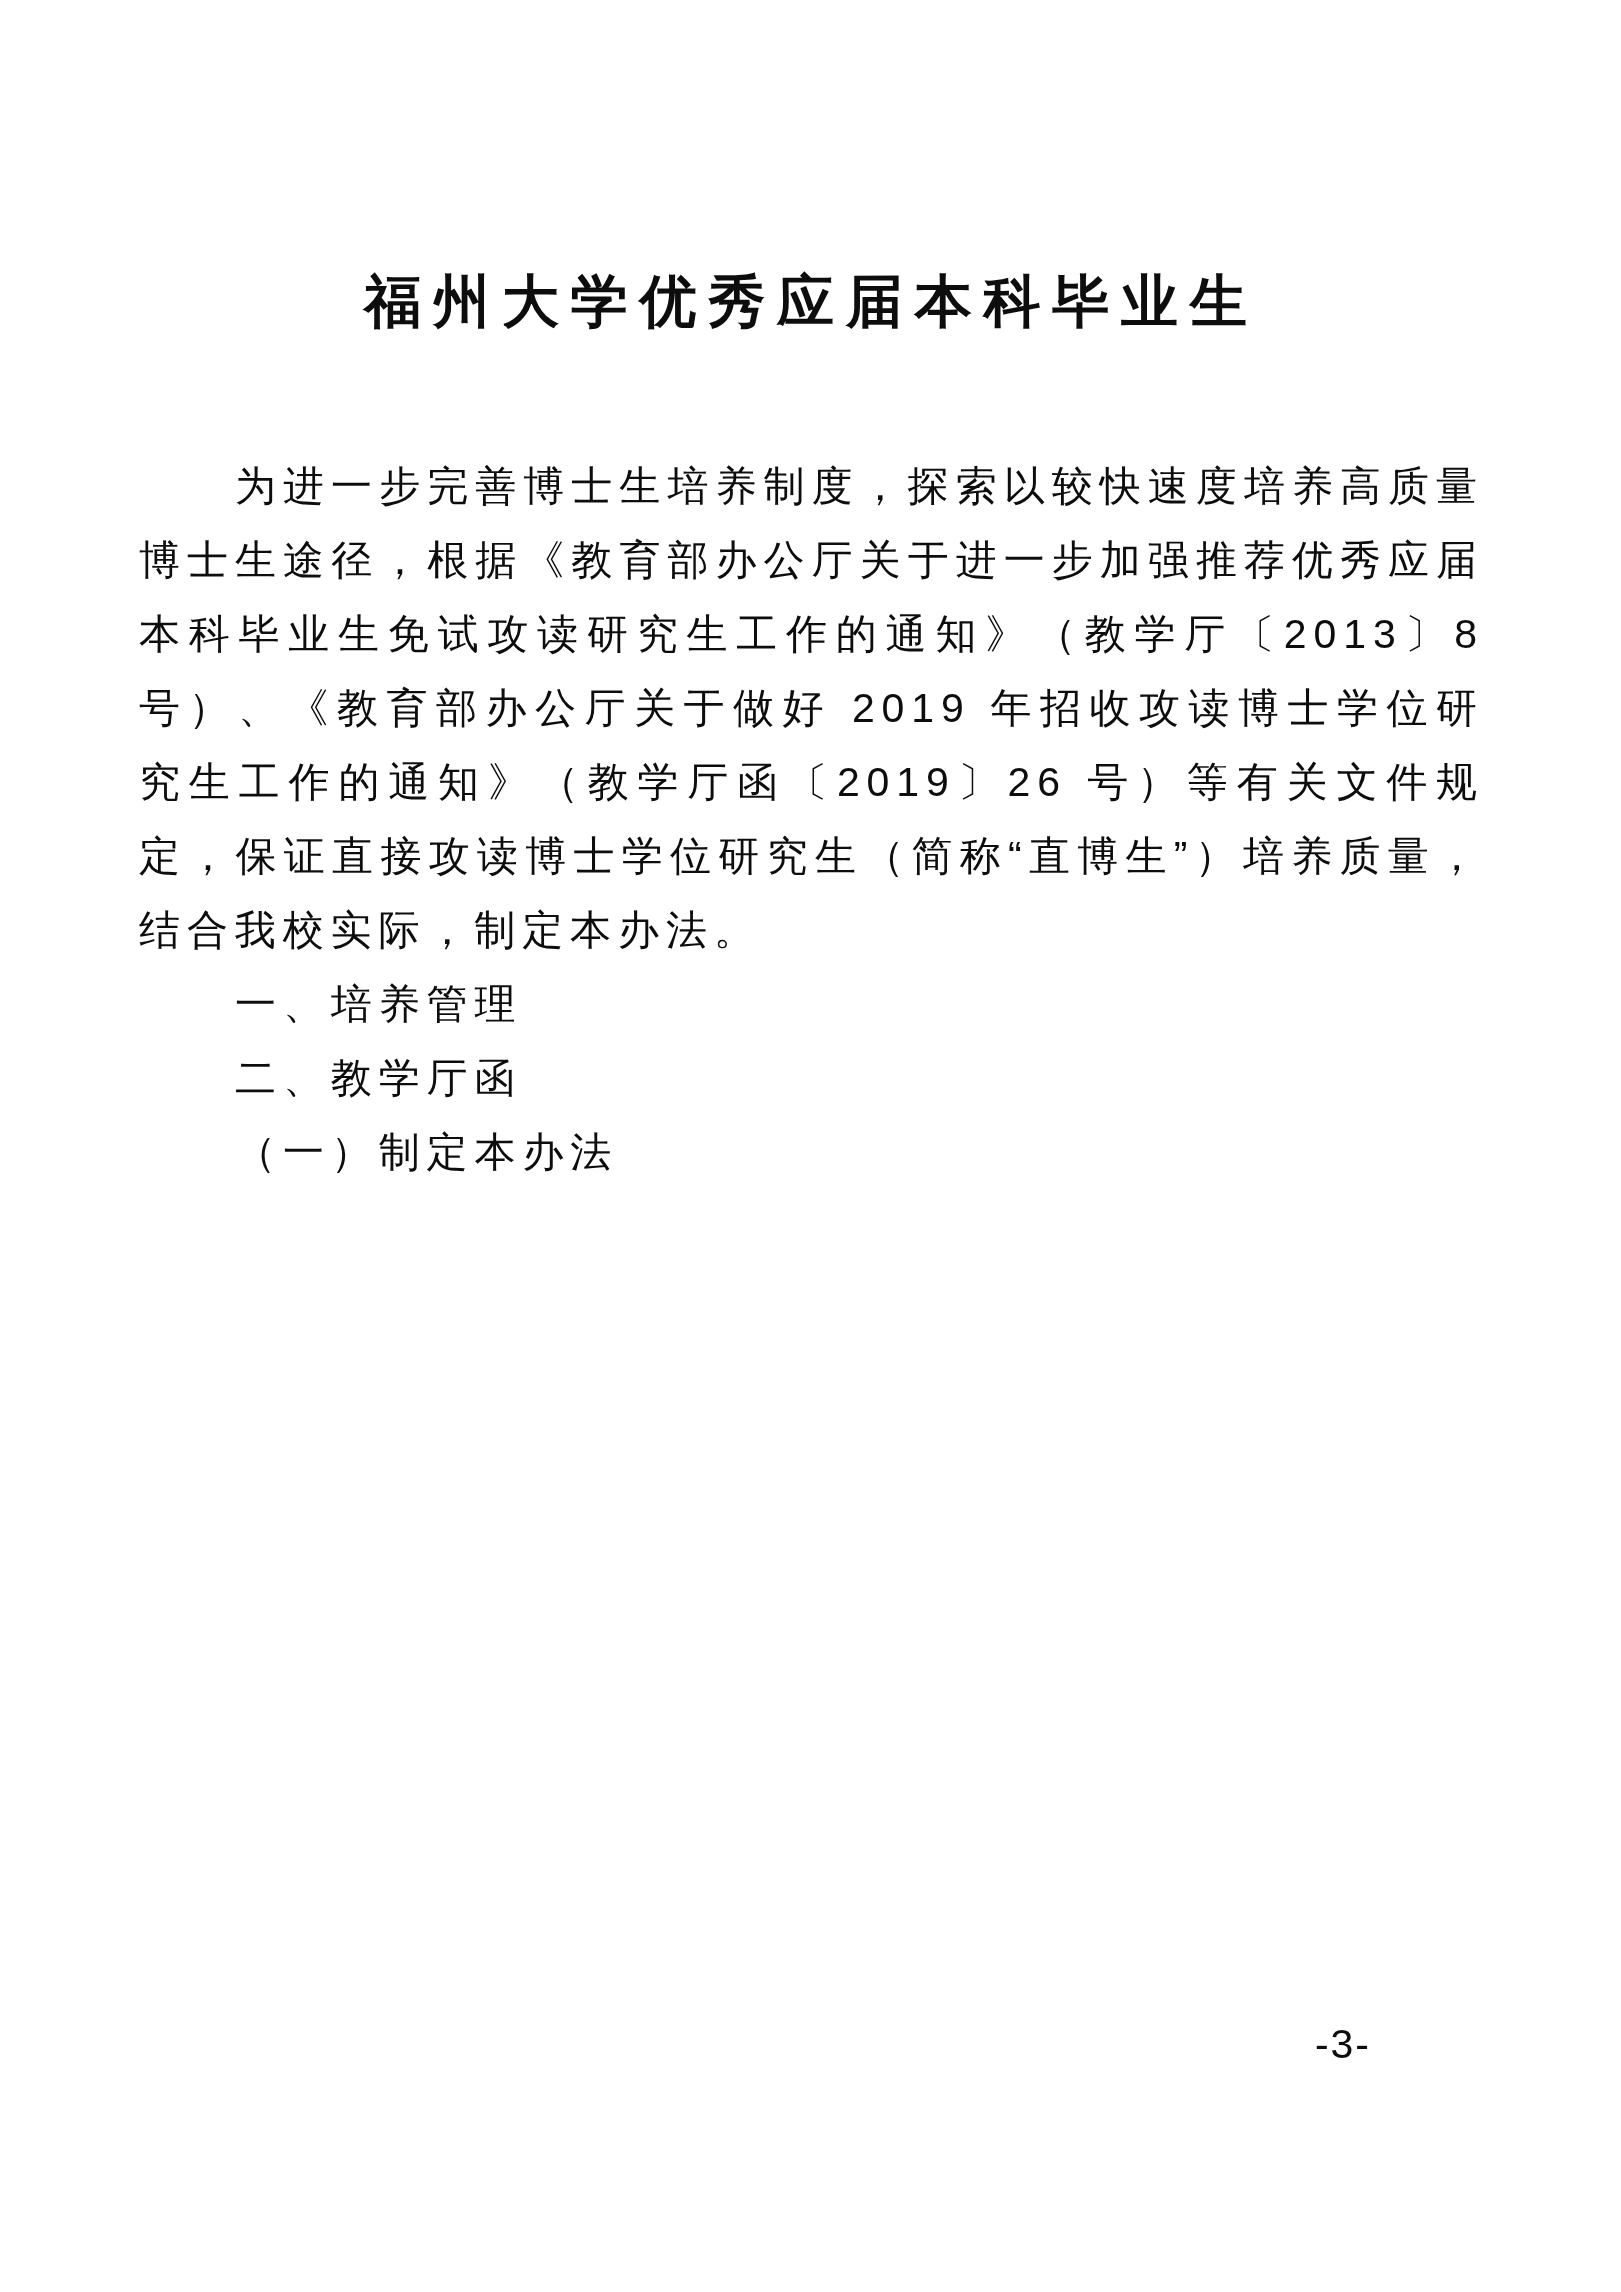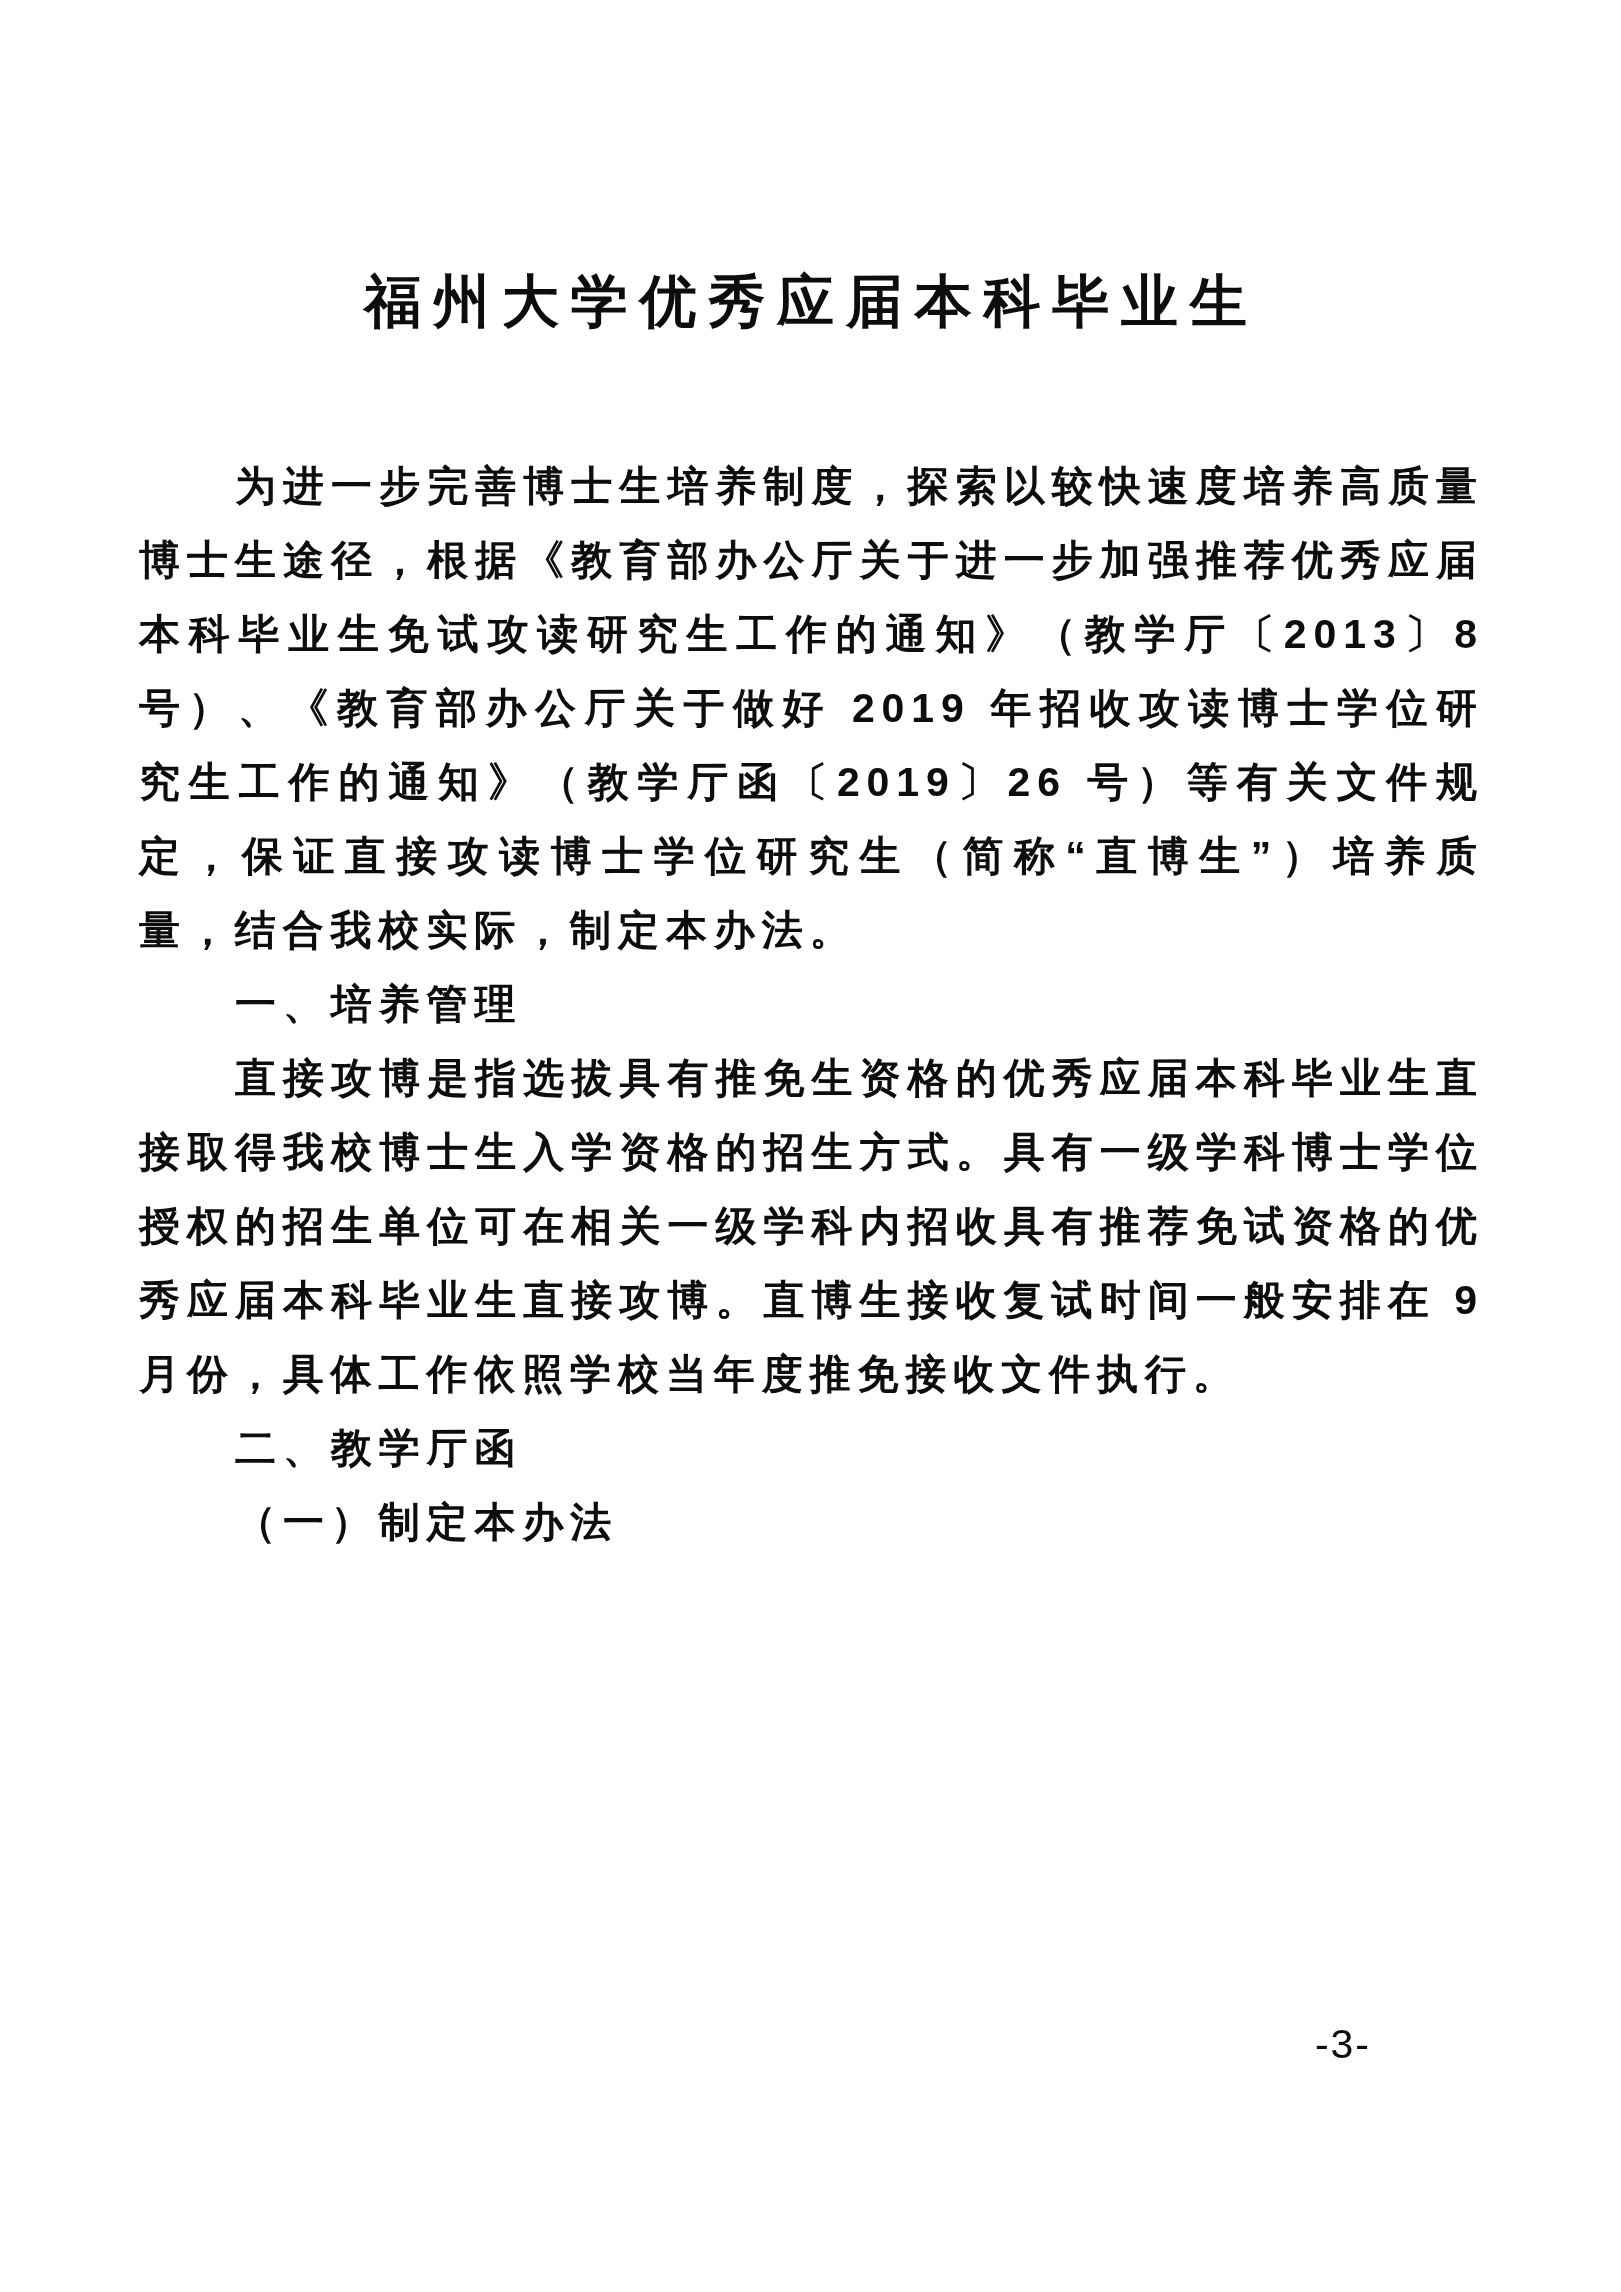--- a/index.html
+++ b/index.html
@@ -31,21 +31,21 @@
     color: #0d0d0d;
   }
   .title .title-line { display: block; white-space: nowrap; }
   .doc-body {
     margin-top: 94px;
     font-size: 41px;
     line-height: 74px;
     letter-spacing: 6.9px;
     color: #0d0d0d;
   }
-  .doc-body p { margin: 0; font-weight: bold; }
+  .doc-body p { margin: 0; }
   .doc-body p.paragraph {
     text-align: justify;
     text-justify: inter-ideograph;
     text-indent: 96px;
   }
   .doc-body p.heading,
   .doc-body p.subheading {
     text-indent: 96px;
     white-space: nowrap;
   }
@@ -62,20 +62,19 @@
 <body>
 
 <div class="page">
   <div class="content">
     <h1 class="title">
       <span class="title-line">福州大学优秀应届本科毕业生</span>
     </h1>
     <div class="doc-body" id="doc-body">
         <p class="paragraph">为进一步完善博士生培养制度，探索以较快速度培养高质量博士生途径，根据《教育部办公厅关于进一步加强推荐优秀应届本科毕业生免试攻读研究生工作的通知》（教学厅〔2013〕8 号）、《教育部办公厅关于做好 2019 年招收攻读博士学位研究生工作的通知》（教学厅函〔2019〕26 号）等有关文件规定，保证直接攻读博士学位研究生（简称“直博生”）培养质量，结合我校实际，制定本办法。</p>
         <p class="heading">一、培养管理</p>
-        <p class="paragraph">直接攻博是指选拔具有推免生资格的优秀应届本科毕业生直接取得我校博士生入学资格的招生方式。具有一级学科博士学位授权的招生单位可在相关一级学科内招收具有推荐免试资格的优秀应届本科毕业生直接攻博。直博生接收复试时间一般安排在 9 月份，具体工作依照学校当年度推免接收文件执行。</p>
         <p class="heading">二、教学厅函</p>
         <p class="subheading">（一）制定本办法</p>
       </div>
   </div>
   <div class="page-number">-3-</div>
 </div>
 
 
 </body></html>

